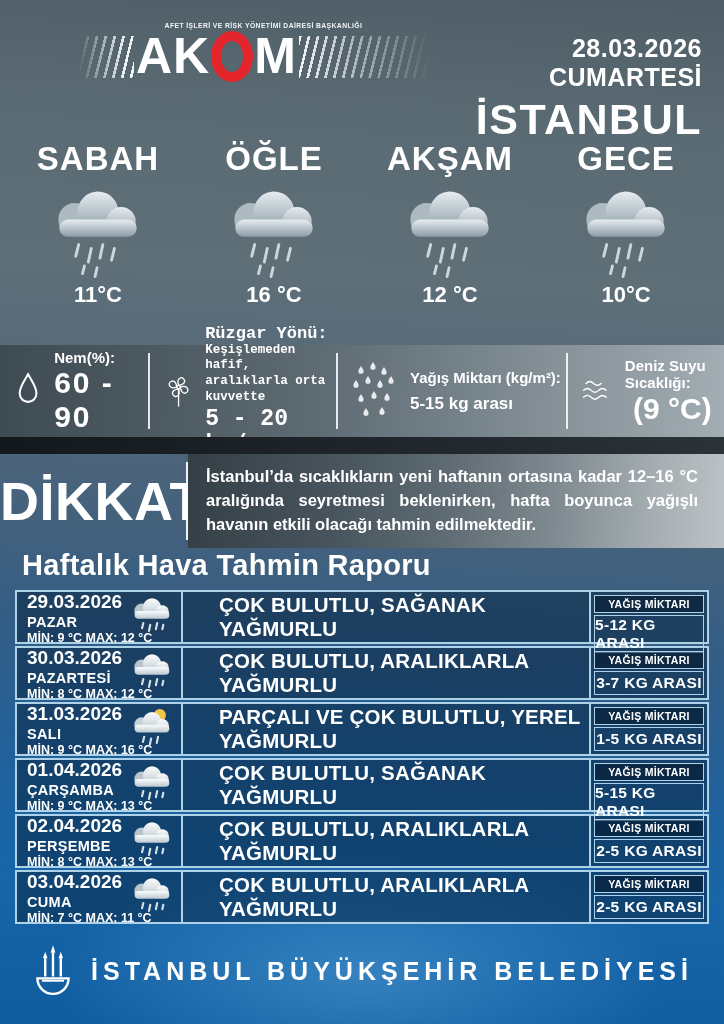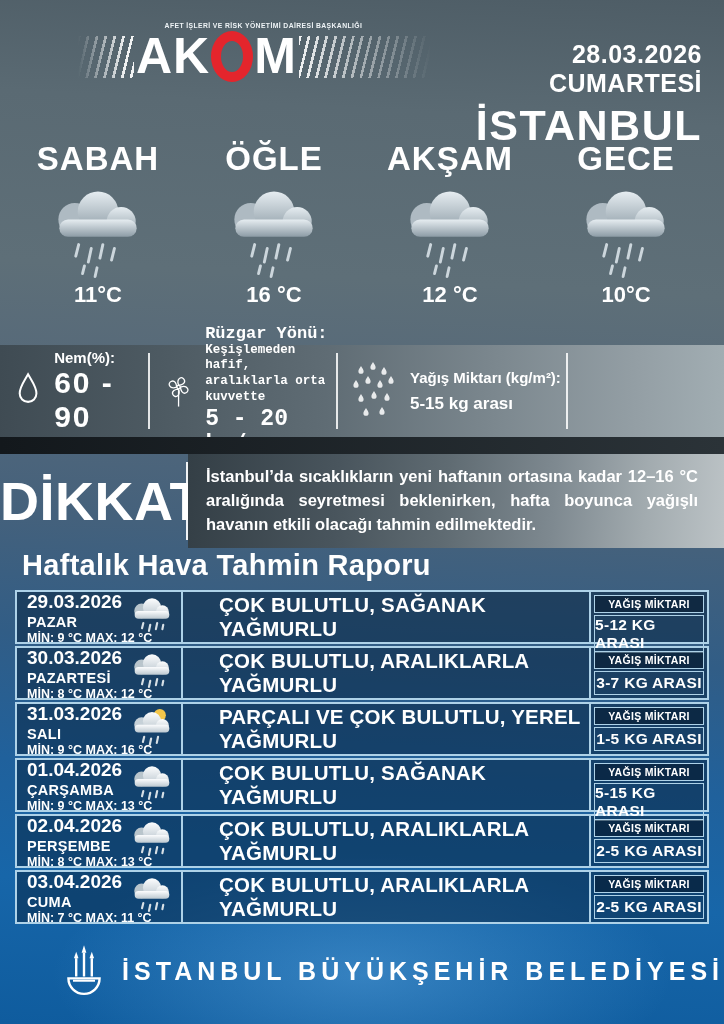--- a/index.html
+++ b/index.html
@@ -13,21 +13,21 @@
   .header{position:absolute;top:22px;left:0;right:0;display:flex;justify-content:space-between;align-items:flex-start;padding:0 22px;}
   .akom{margin-left:56px;text-align:center;}
   .agency{font-size:6.8px;letter-spacing:.4px;font-weight:700;color:#eef3f6;margin-bottom:2px;white-space:nowrap;}
   .akom-row{display:flex;align-items:center;}
   .stripes{height:42px;background:repeating-linear-gradient(104deg,rgba(255,255,255,.92) 0 2.6px,rgba(255,255,255,0) 2.6px 8.6px);}
   .stripes.left{width:56px;-webkit-mask-image:linear-gradient(90deg,transparent,#000 85%);mask-image:linear-gradient(90deg,transparent,#000 85%);}
   .stripes.right{width:150px;-webkit-mask-image:linear-gradient(90deg,#000,transparent 88%);mask-image:linear-gradient(90deg,#000,transparent 88%);}
   .akom-word{display:flex;align-items:center;font-size:50px;font-weight:800;letter-spacing:1px;line-height:.9;margin:0 2px;}
   .o-ring{width:22px;height:31px;border:10px solid #e4252c;border-radius:50%;margin:0 1px;}
   .dateblock{text-align:right;margin-top:12px;}
-  .r-date{font-size:25px;font-weight:700;letter-spacing:.5px;margin-top:6px;}
+  .r-date{font-size:25px;font-weight:700;letter-spacing:.5px;}
   .city{font-size:43px;font-weight:800;letter-spacing:1.5px;margin-top:3px;}
   
   .periods{position:absolute;top:140px;left:10px;right:10px;display:grid;grid-template-columns:repeat(4,1fr);text-align:center;}
   .p-label{font-size:33px;font-weight:800;letter-spacing:1px;}
   .p-icon{margin:8px auto 0;display:block;}
   .p-temp{font-size:22px;font-weight:700;margin-top:2px;}
   
   .metrics{position:absolute;top:345px;left:0;right:0;height:92px;display:flex;align-items:center;
     background:linear-gradient(92deg,#3f4b53 0%,#4d5a62 22%,#5f6c74 45%,#7b878e 68%,#949fa5 88%,#a2aeb3 100%);}
   .metric{display:flex;align-items:center;gap:11px;height:100%;box-sizing:border-box;padding:8px 4px 8px 13px;}
@@ -56,21 +56,21 @@
   .c-date{width:166px;position:relative;box-sizing:border-box;border-right:2px solid #aed2e8;padding:3px 6px 2px 10px;display:flex;flex-direction:column;justify-content:center;}
   .row-date{font-size:19px;font-weight:800;}
   .row-day{font-size:14.5px;font-weight:800;letter-spacing:.3px;margin-top:1px;}
   .row-minmax{font-size:12.5px;font-weight:700;margin-top:1px;white-space:nowrap;}
   .c-date .w-icon{position:absolute;right:3px;top:3px;}
   .c-desc{flex:1;display:flex;align-items:center;box-sizing:border-box;padding-left:36px;font-size:20.5px;font-weight:800;letter-spacing:.2px;border-right:2px solid #aed2e8;}
   .c-amount{width:116px;display:flex;flex-direction:column;box-sizing:border-box;padding:3px;}
   .a-head{border:1.5px solid #aed2e8;background:rgba(4,22,42,.55);font-size:10.5px;font-weight:800;text-align:center;padding:2px 0;letter-spacing:.3px;}
   .a-val{flex:1;margin-top:2px;border:1.5px solid #aed2e8;display:flex;align-items:center;justify-content:center;font-size:15.5px;font-weight:800;letter-spacing:.3px;}
   
-  .footer{position:absolute;left:0;right:0;bottom:0;height:106px;display:flex;align-items:center;justify-content:flex-end;gap:16px;}
+  .footer{position:absolute;left:0;right:0;bottom:0;height:106px;display:flex;align-items:center;justify-content:center;gap:16px;}
   .muni{font-size:25px;font-weight:800;letter-spacing:5px;white-space:nowrap;}
 </style>
 </head>
 <body>
 
 <svg width="0" height="0" style="position:absolute" aria-hidden="true">
   <defs>
     <linearGradient id="gcloud" x1="0" y1="0" x2="0" y2="1">
       <stop offset="0" stop-color="#e6edf1"></stop>
         <stop offset="1" stop-color="#8c9ba5"></stop>
@@ -224,20 +224,31 @@
           <path d="M15 48 c-1.6 2.6-2.6 3.9-2.6 5.2 a2.6 2.6 0 0 0 5.2 0 c0-1.3-1-2.6-2.6-5.2z"></path>
           <path d="M31 47 c-1.6 2.6-2.6 3.9-2.6 5.2 a2.6 2.6 0 0 0 5.2 0 c0-1.3-1-2.6-2.6-5.2z"></path>
         </g>
       </svg>
       <div class="txt">
         <span class="m-label">Yağış Miktarı (kg/m²):</span>
         <span class="m-value">5-15 kg arası</span>
       </div>
     </div>
     <div class="m-div"></div>
+    <div class="metric m4">
+      <svg width="52" height="42" viewBox="0 0 52 40" fill="none" stroke="#fff" stroke-width="2.2" stroke-linecap="round">
+        <path d="M8 8 q6 -6 12 0 t12 0"></path>
+        <path d="M4 19 q6 -6 12 0 t12 0 t12 0"></path>
+        <path d="M4 30 q6 -6 12 0 t12 0 t12 0"></path>
+      </svg>
+      <div class="txt">
+        <span class="m-label">Deniz Suyu Sıcaklığı:</span>
+        <span class="m-value">(9 °C)</span>
+      </div>
+    </div>
   </div>
 
   <div class="stripe"></div>
   <div class="alert">
     <div class="alert-title">DİKKAT</div>
     <div class="alert-div"></div>
     <div class="alert-text">İstanbul’da sıcaklıkların yeni haftanın ortasına kadar 12–16 °C aralığında seyretmesi beklenirken, hafta boyunca yağışlı havanın etkili olacağı tahmin edilmektedir.</div>
   </div>
 
   <h2 class="weekly-title">Haftalık Hava Tahmin Raporu</h2>

